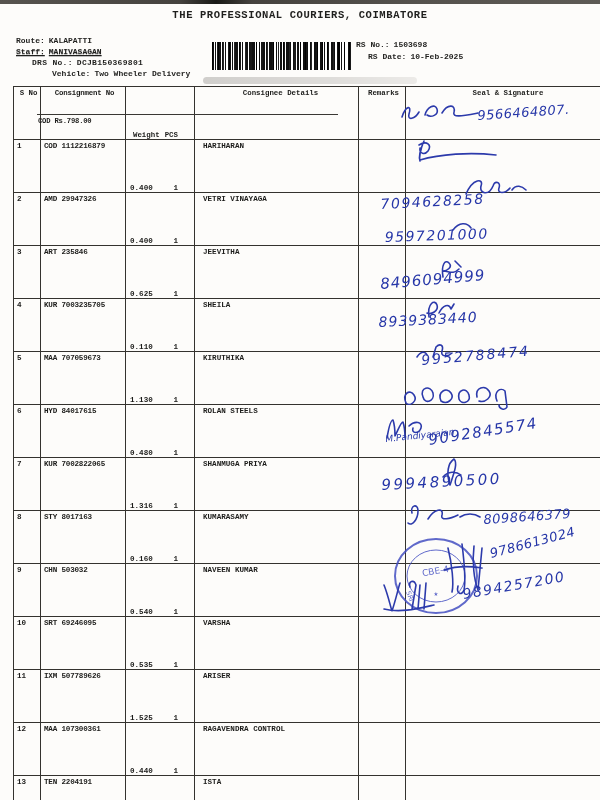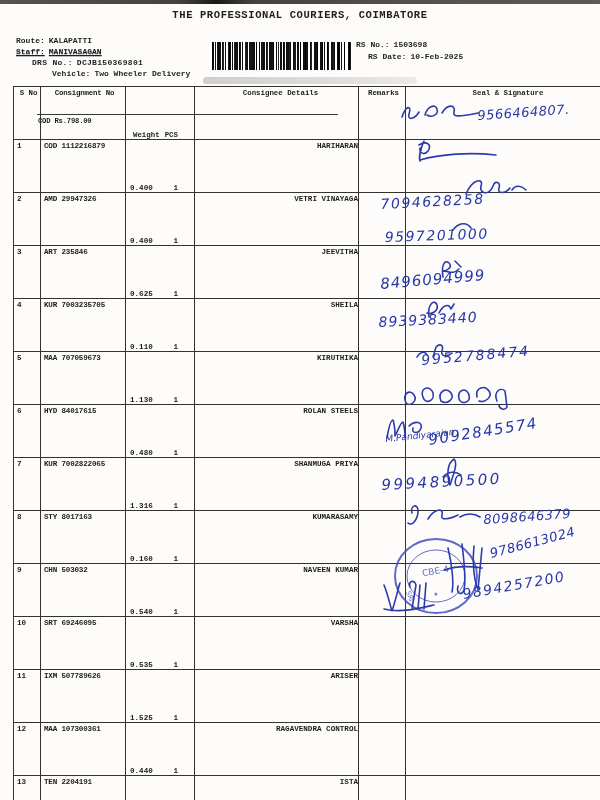--- a/index.html
+++ b/index.html
@@ -28,21 +28,21 @@
   
   table.runsheet{position:absolute;left:13px;top:86px;width:571px;border-collapse:collapse;
     table-layout:fixed;font-size:7.6px;font-weight:bold;color:#1c1c1a;}
   .runsheet td,.runsheet th{border:1px solid #34322e;vertical-align:top;padding:2px 0 0 0;
     overflow:hidden;white-space:nowrap;}
   .runsheet th{height:9px;font-size:7.4px;text-align:center;padding-left:3px;}
   .runsheet td{height:39px;}
   .c-sno{width:23px;padding-left:3px !important;}
   .c-con{width:81px;padding-left:3px !important;letter-spacing:-.2px;}
   .c-wp{width:65px;}
-  .c-cons{width:155px;padding-left:8px !important;text-align:right;}
+  .c-cons{width:155px;padding-left:8px !important;}
   .c-rem{width:43px;}
   .c-seal{width:204px;text-align:center;padding-left:0 !important;}
   .wp-wrap{display:flex;justify-content:space-between;padding:0 16px 0 4px;margin-top:42px;}
   
   .cod-line{position:absolute;left:37px;top:114px;width:301px;border-top:1px solid #3a3834;}
   .cod-note{position:absolute;left:38px;top:117px;font-size:7.2px;font-weight:bold;letter-spacing:-.2px;}
   
   .ink{position:absolute;font-family:"DejaVu Sans",sans-serif;font-style:italic;
     color:#2636a8;white-space:nowrap;transform-origin:left bottom;}
   .scrib{position:absolute;overflow:visible;}

